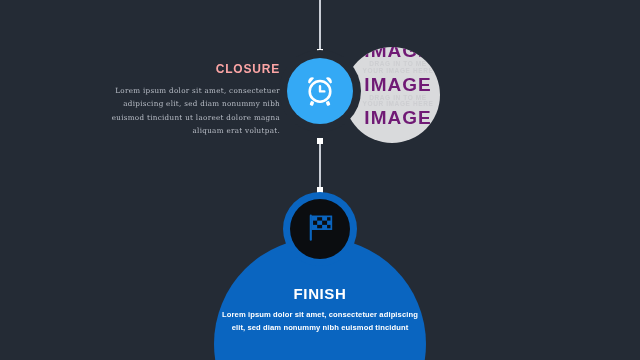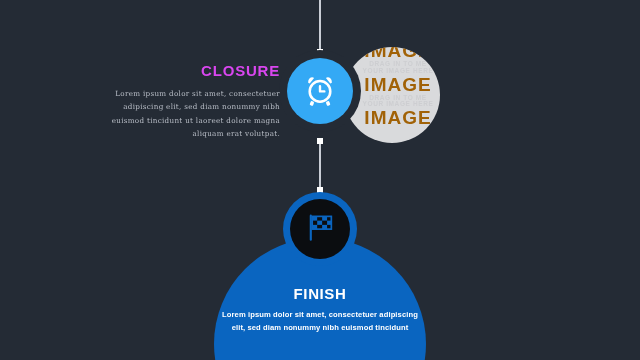--- a/index.html
+++ b/index.html
@@ -52,21 +52,21 @@
     width: 160px;
     color: #c9cacd;
     line-height: 1.05;
     text-align: center;
     letter-spacing: 0.5px;
     user-select: none;
   }
   .wm-big {
     font-size: 19px;
     font-weight: bold;
-    color: #a16207;
+    color: #701a75;
     display: block;
     letter-spacing: 1px;
   }
   .wm-small {
     font-size: 6.5px;
     font-weight: bold;
     color: #cdced1;
     display: block;
     letter-spacing: 0.6px;
   }
@@ -128,23 +128,23 @@
 
   
   .closure-text {
     position: absolute;
     left: 96px;
     top: 62px;
     width: 184px;
     text-align: right;
   }
   .closure-title {
-    font-size: 15px;
-    font-weight: bold;
-    color: #d946ef;
+    font-size: 12px;
+    font-weight: bold;
+    color: #fca5a5;
     letter-spacing: 0.8px;
     margin: 0 0 8px 0;
   }
   .closure-body {
     font-family: "DejaVu Serif", serif;
     font-size: 7.2px;
     line-height: 1.85;
     color: #b9bec7;
     letter-spacing: 0.3px;
     margin: 0;

